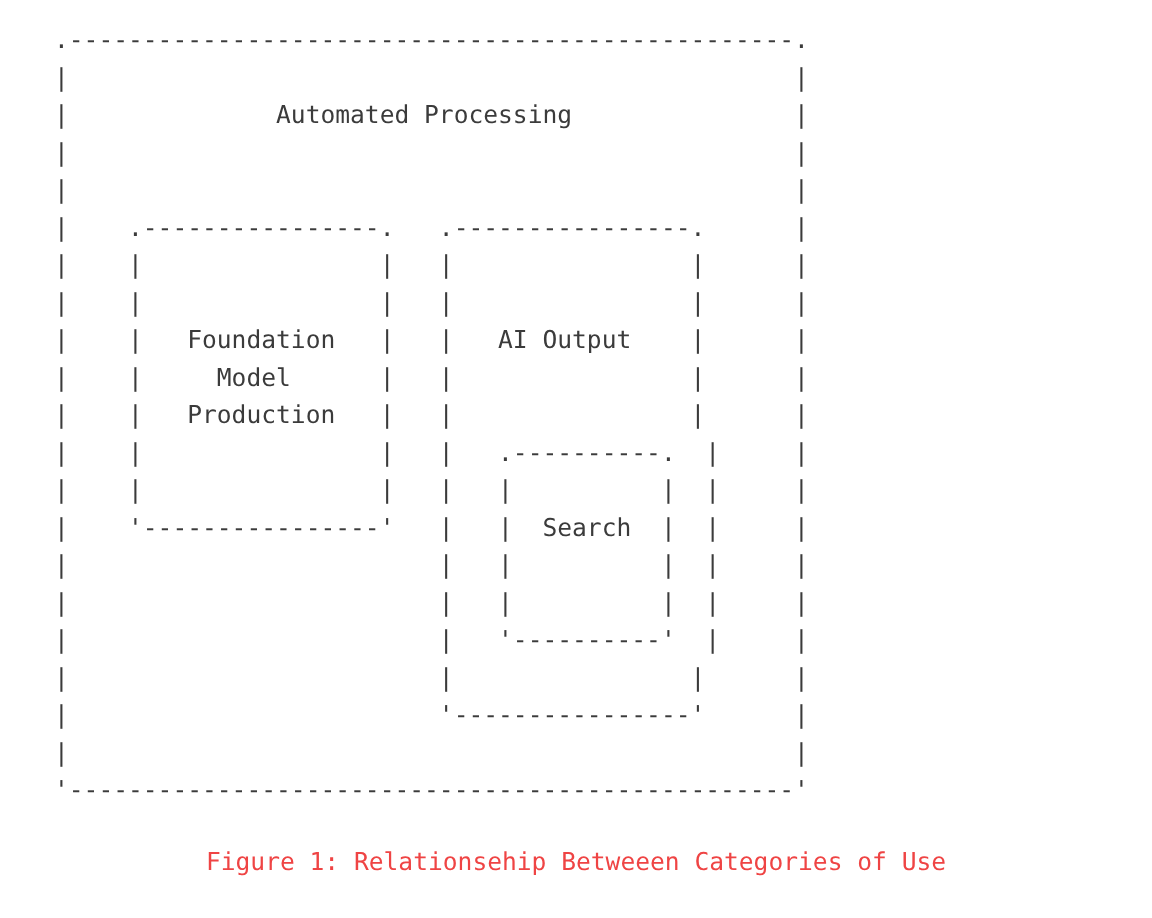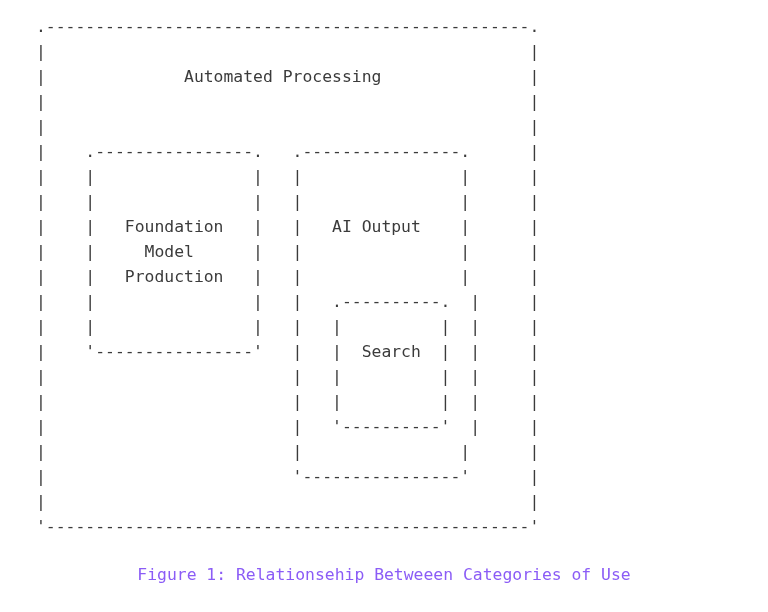--- a/index.html
+++ b/index.html
@@ -37,21 +37,21 @@
   }
   #figure-caption {
     position: absolute;
     left: 0;
     top: 562px;
     width: 768px;
     text-align: center;
     font-family: "DejaVu Sans Mono", "Liberation Mono", monospace;
     font-size: 16.4px;
     line-height: 25px;
-    color: #8b5cf6;
+    color: #ef4444;
     white-space: pre;
   }
 </style>
 </head>
 <body>
 
 <div id="figure-root">
 
   <pre id="ascii-canvas">.-------------------------------------------------.
 |                                                 |

